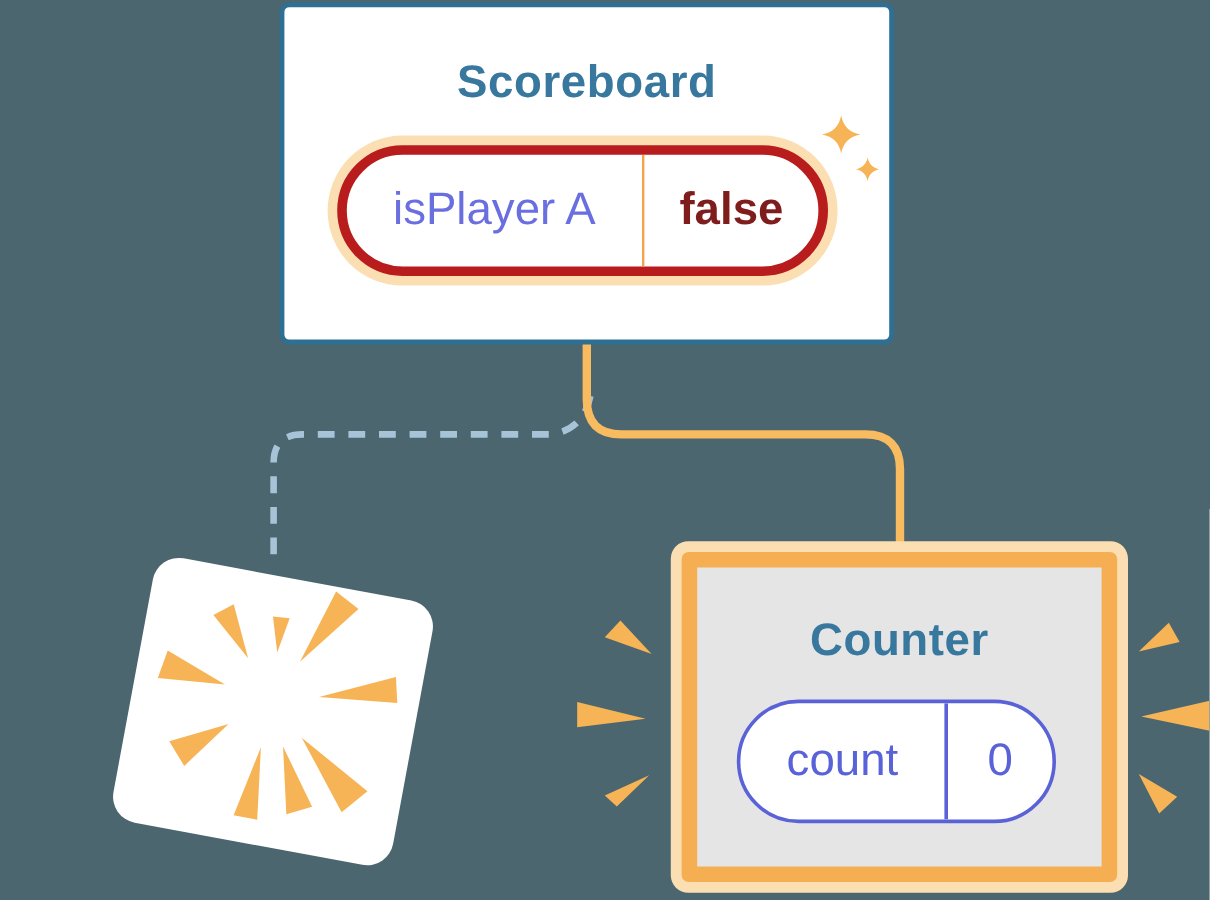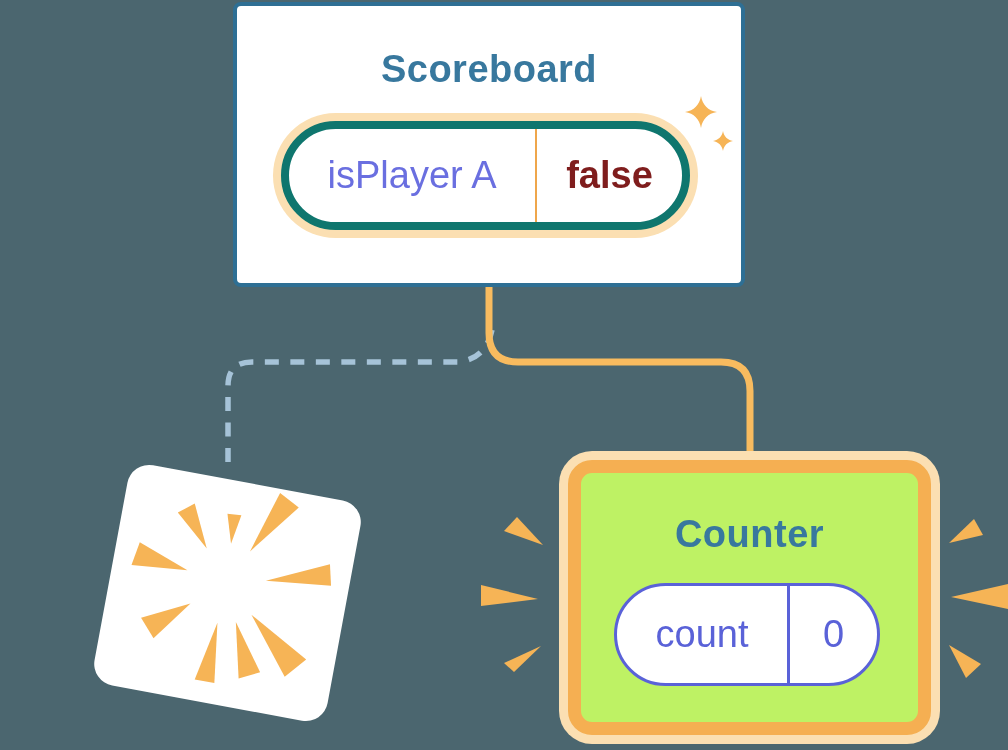--- a/index.html
+++ b/index.html
@@ -29,21 +29,21 @@
     font-size: 38px;
     font-weight: 600;
     color: #38789E;
     letter-spacing: 0.5px;
   }
   .scoreboard-card .card-title { margin-top: 42px; }
 
   .state-pill {
     position: absolute;
     background: #FFFFFF;
-    border: 8px solid #0f766e;
+    border: 8px solid #b91c1c;
     box-shadow: 0 0 0 8px #FBDFB2;
     border-radius: 70px;
     display: flex;
     align-items: stretch;
     overflow: hidden;
   }
   .scoreboard-card .state-pill {
     left: 44px; top: 115px;
     width: 393px; height: 93px;
   }
@@ -55,24 +55,24 @@
     color: #6A6FE0;
   }
   .scoreboard-card .pill-key   { flex: 0 0 246px; border-right: 2px solid #EFA64B; }
   .scoreboard-card .pill-value { flex: 1 1 auto; font-weight: 700; color: #7f1d1d; }
 
   
   .counter-card {
     position: absolute;
     left: 568px; top: 460px;
     width: 337px; height: 249px;
-    background: #bef264;
+    background: #e5e5e5;
     border: 13px solid #F5AF52;
     box-shadow: 0 0 0 9px #FBDFB2;
-    border-radius: 24px;
+    border-radius: 6px;
   }
   .counter-card .card-title { margin-top: 40px; }
   .counter-pill {
     position: absolute;
     left: 33px; top: 110px;
     width: 260px; height: 97px;
     background: #FFFFFF;
     border: 3px solid #5A62D8;
     border-radius: 60px;
     display: flex;

